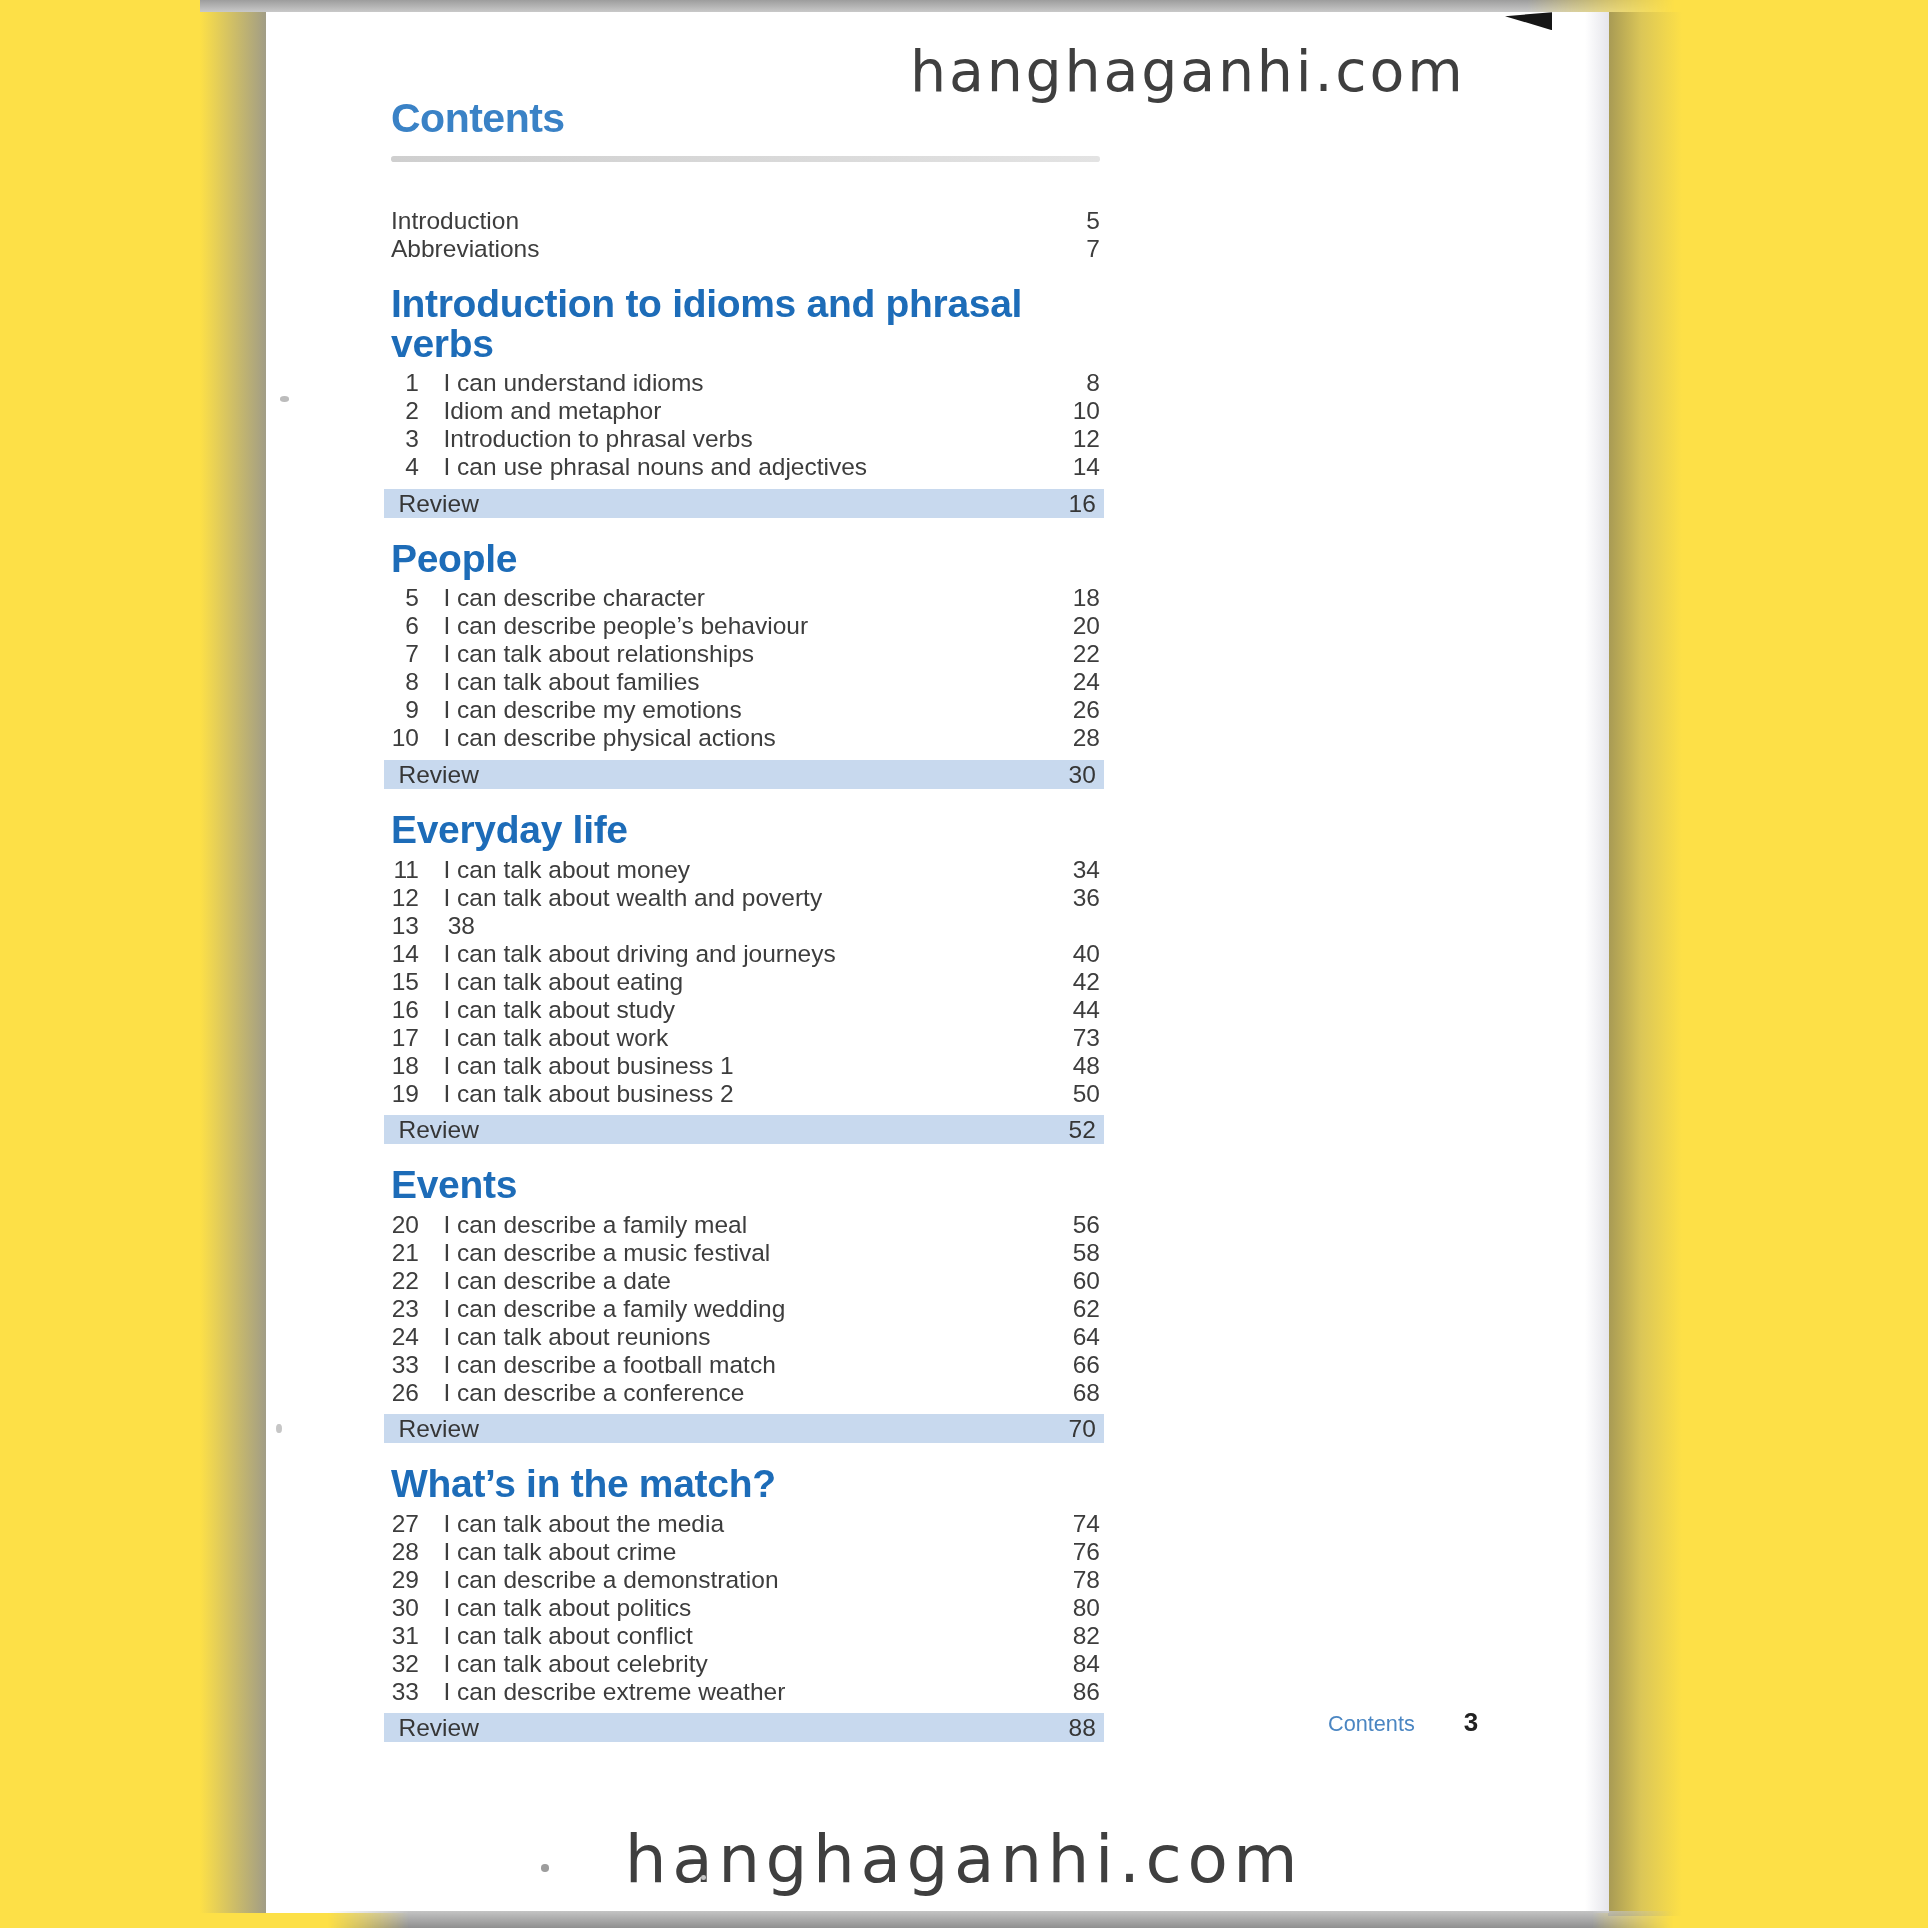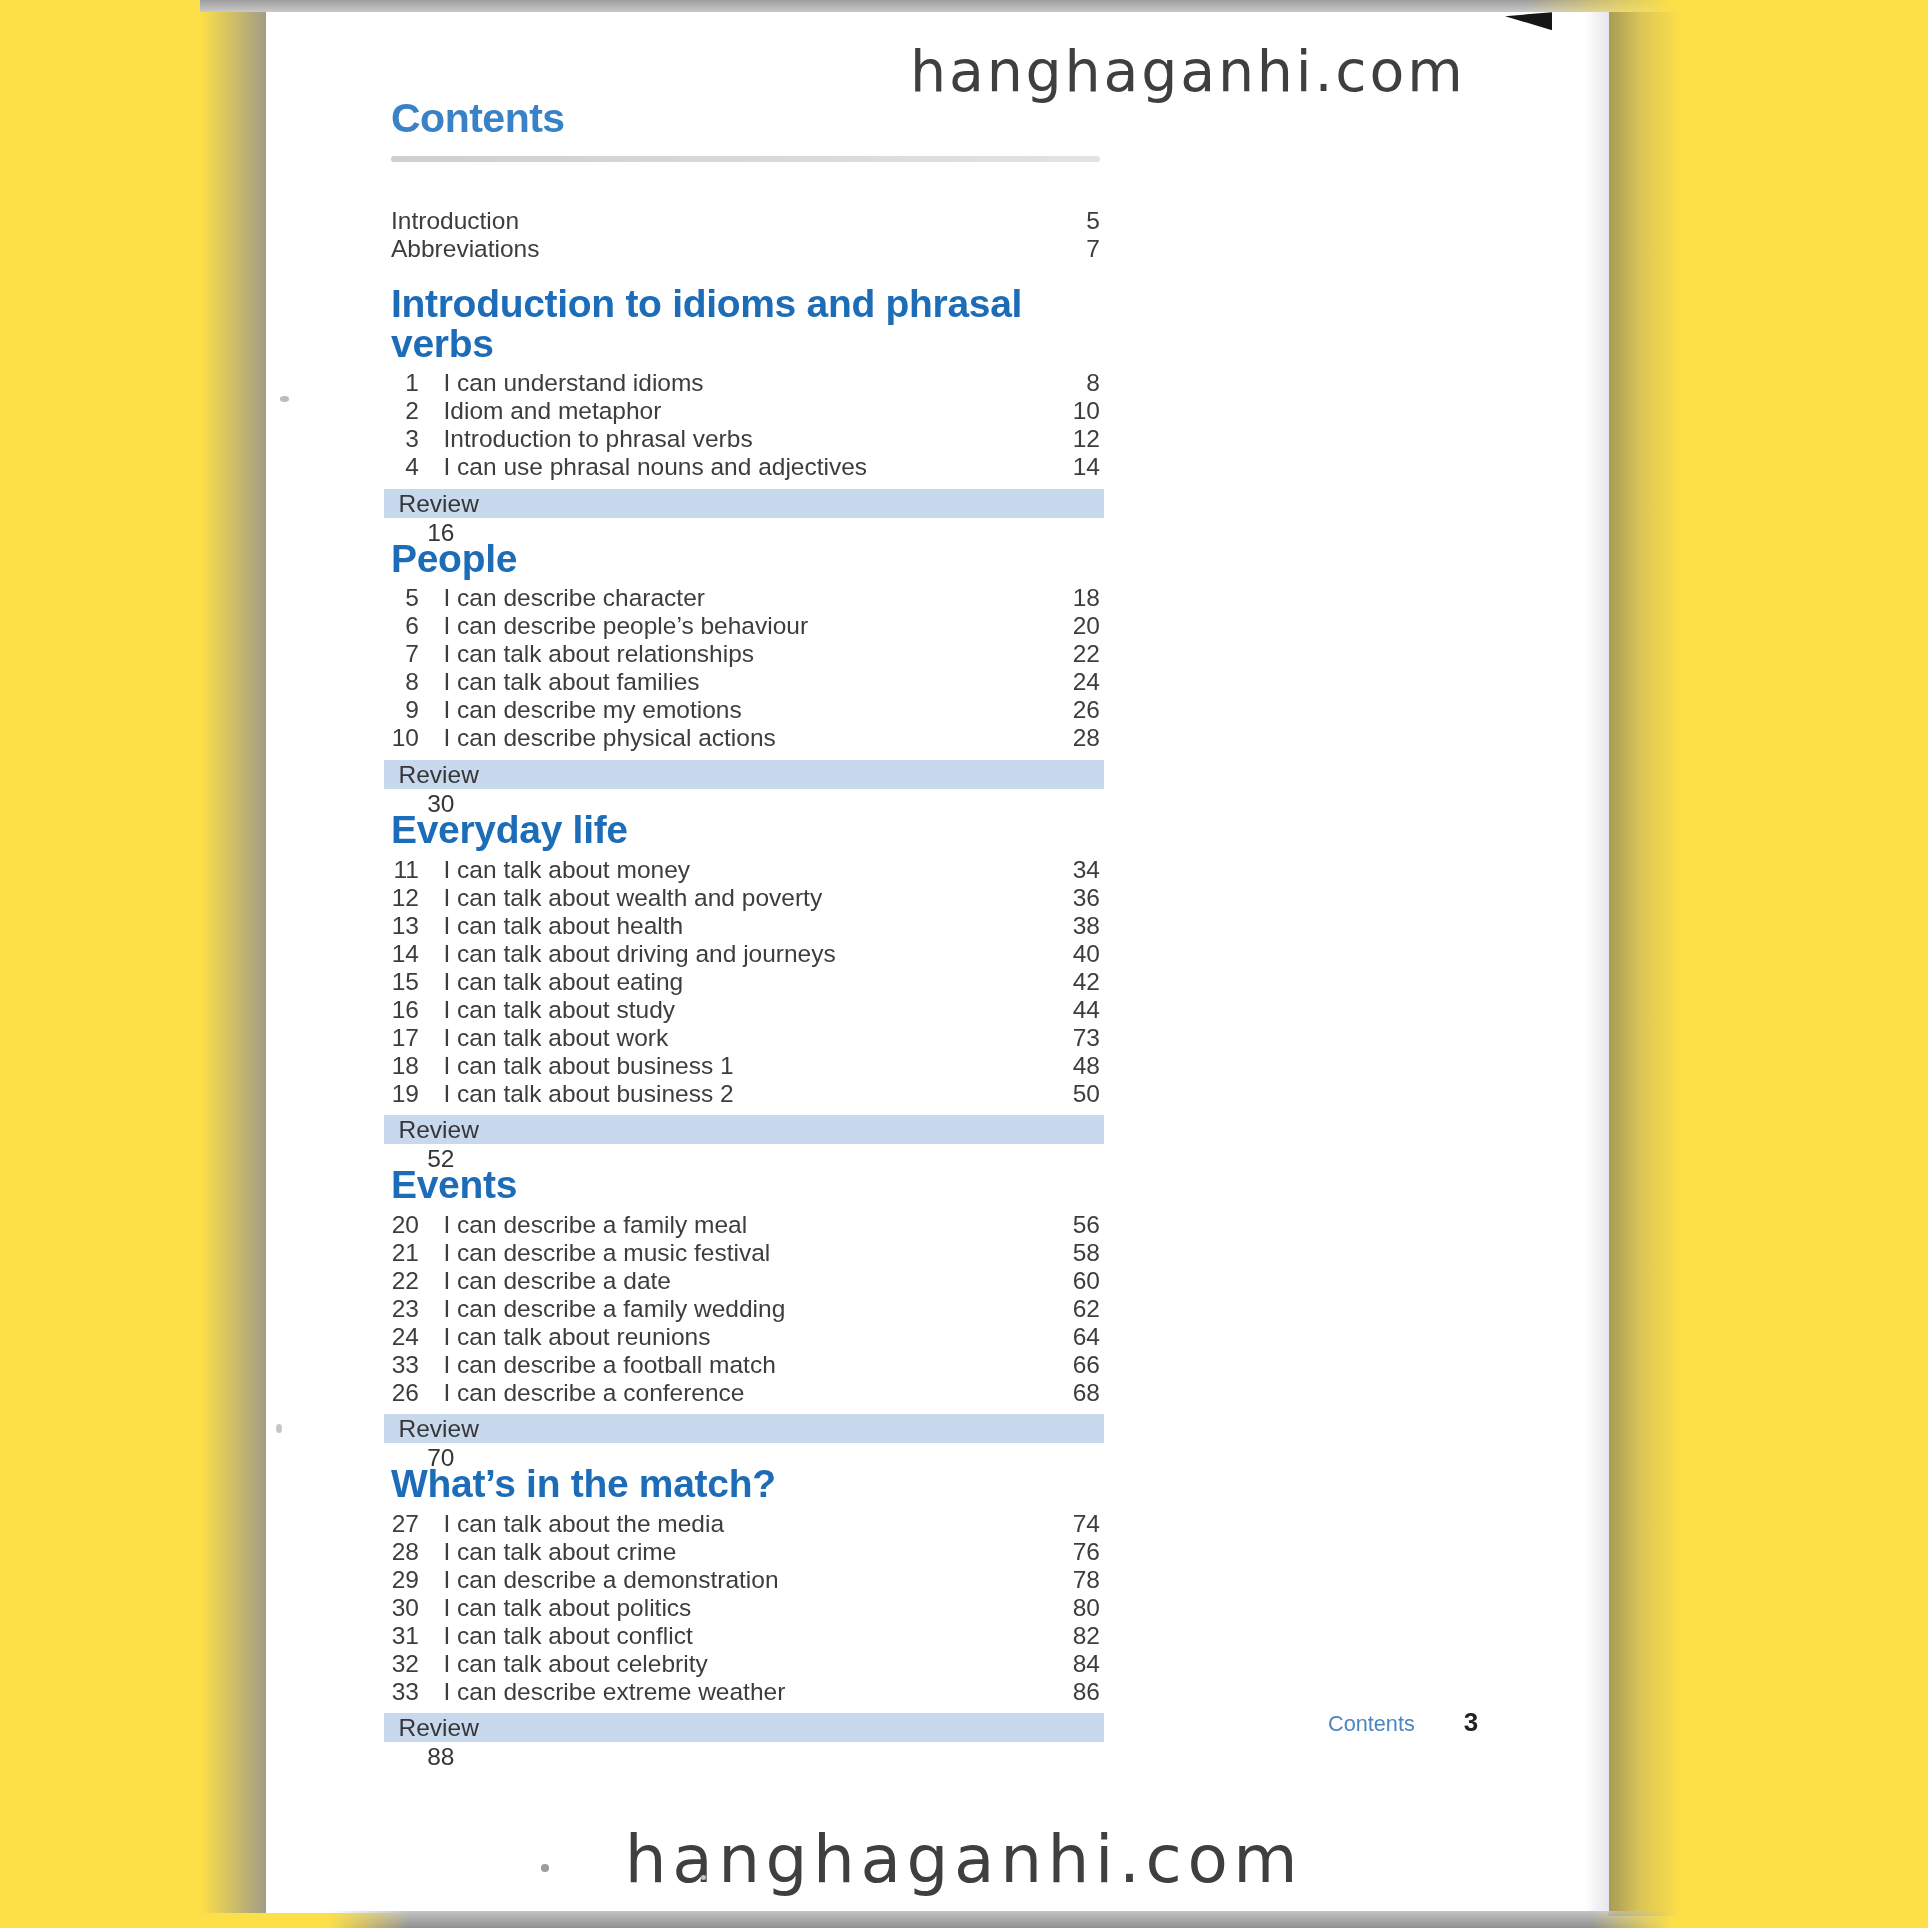--- a/index.html
+++ b/index.html
@@ -57,23 +57,23 @@
     border-radius:2.8px;margin-top:15px;margin-bottom:45px;}
 
   .row{display:flex;align-items:flex-end;font-size:24.5px;line-height:28px;color:var(--body-text);}
   .row .num{width:28px;text-align:right;flex:0 0 auto;}
   .row .label{flex:1 1 auto;margin-left:24.5px;}
   .row.front .label{margin-left:0;}
   .row .pg{flex:0 0 auto;min-width:56px;text-align:right;}
 
   .section{margin-top:21px;}
   .sec-head{color:var(--section-blue);font-size:39px;line-height:40px;font-weight:bold;margin-bottom:5.6px;letter-spacing:-0.3px;}
-  .review{display:flex;align-items:flex-start;margin-top:7.5px;height:29px;line-height:29px;
+  .review{display:flex;align-items:center;margin-top:7.5px;height:29px;line-height:29px;
     background:var(--review-bar);font-size:24.5px;color:#363636;
-    margin-left:-7.5px;margin-right:-3.8px;padding-left:15px;padding-right:8px;flex-direction:column;}
+    margin-left:-7.5px;margin-right:-3.8px;padding-left:15px;padding-right:8px;}
   .review .label{flex:1 1 auto;}
   .review .pg{flex:0 0 auto;min-width:56px;text-align:right;}
 
   .footer{position:absolute;left:1062px;top:1695px;display:flex;align-items:baseline;white-space:nowrap;}
   .footer .f-label{color:var(--footer-blue);font-size:21.7px;}
   .footer .f-num{color:var(--footer-number);font-size:26px;font-weight:bold;margin-left:49px;}
 </style>
 </head>
 <body>
 
@@ -192,21 +192,20 @@
   </div>
 
   <div class="row">
     <span class="num">12</span>
     <span class="label">I can talk about wealth and poverty</span>
     <span class="pg">36</span>
   </div>
 
   <div class="row">
     <span class="num">13</span>
-    <span class="label">I can talk about health</span>
     <span class="pg">38</span>
   </div>
 
   <div class="row">
     <span class="num">14</span>
     <span class="label">I can talk about driving and journeys</span>
     <span class="pg">40</span>
   </div>
 
   <div class="row">

